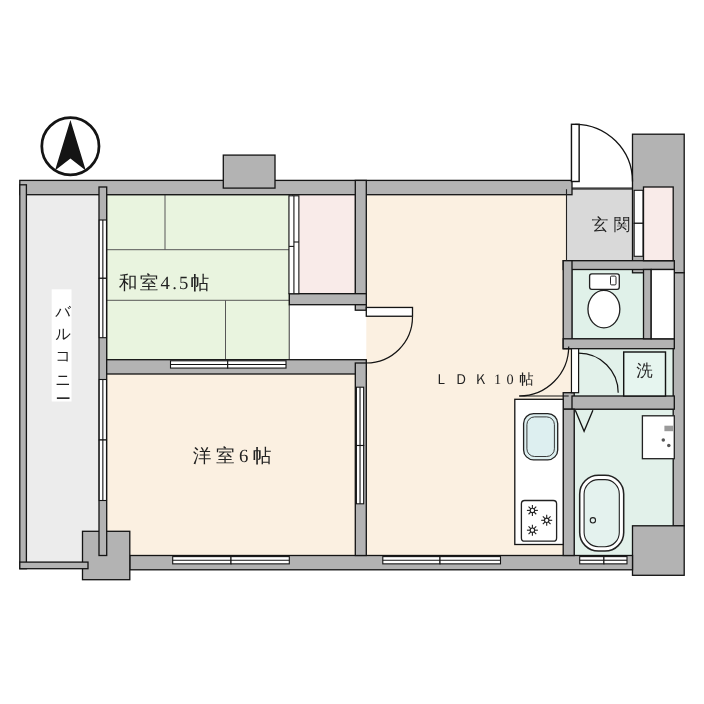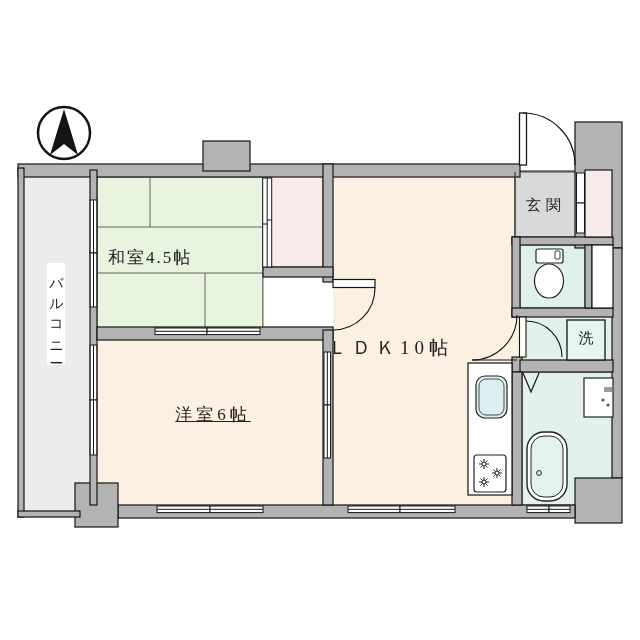--- a/index.html
+++ b/index.html
@@ -1,23 +1,23 @@
 <!DOCTYPE html>
 <html><head>
 <meta charset="utf-8">
 <style>
   html,body{margin:0;padding:0;background:#fff;}
   .stage{position:relative;width:640px;height:640px;background:#ffffff;overflow:hidden;
          font-family:"Liberation Serif","DejaVu Serif",serif;}
   .plan-svg{position:absolute;left:0;top:0;}
   .lbl{position:absolute;color:#222;white-space:nowrap;line-height:1;}
   .lbl-washitsu{left:108px;top:249px;width:144px;text-align:left;font-size:17px;letter-spacing:2px;}
-  .lbl-youshitsu{left:138px;top:406px;width:150px;text-align:center;font-size:17px;letter-spacing:4px;text-decoration:underline;}
-  .lbl-ldk{left:328px;top:338px;width:162px;text-align:left;font-size:19px;letter-spacing:5px;}
-  .lbl-genkan{left:514px;top:198px;width:64px;text-align:center;font-size:15px;letter-spacing:5px;}
+  .lbl-youshitsu{left:138px;top:406px;width:150px;text-align:center;font-size:17px;letter-spacing:4px;}
+  .lbl-ldk{left:328px;top:338px;width:162px;text-align:right;font-size:13px;letter-spacing:5px;}
+  .lbl-genkan{left:514px;top:198px;width:64px;text-align:right;font-size:15px;letter-spacing:5px;}
   .lbl-laundry{left:567px;top:331px;width:38px;text-align:center;font-size:15px;}
   .lbl-balcony{left:47px;top:263px;writing-mode:vertical-rl;text-orientation:upright;
                font-size:14px;letter-spacing:6px;background:#ffffff;padding:4px 2px;}
 </style>
 </head>
 <body>
 
 <div class="stage">
 
 <svg class="plan-svg" width="640" height="640" viewBox="0 0 640 640">

